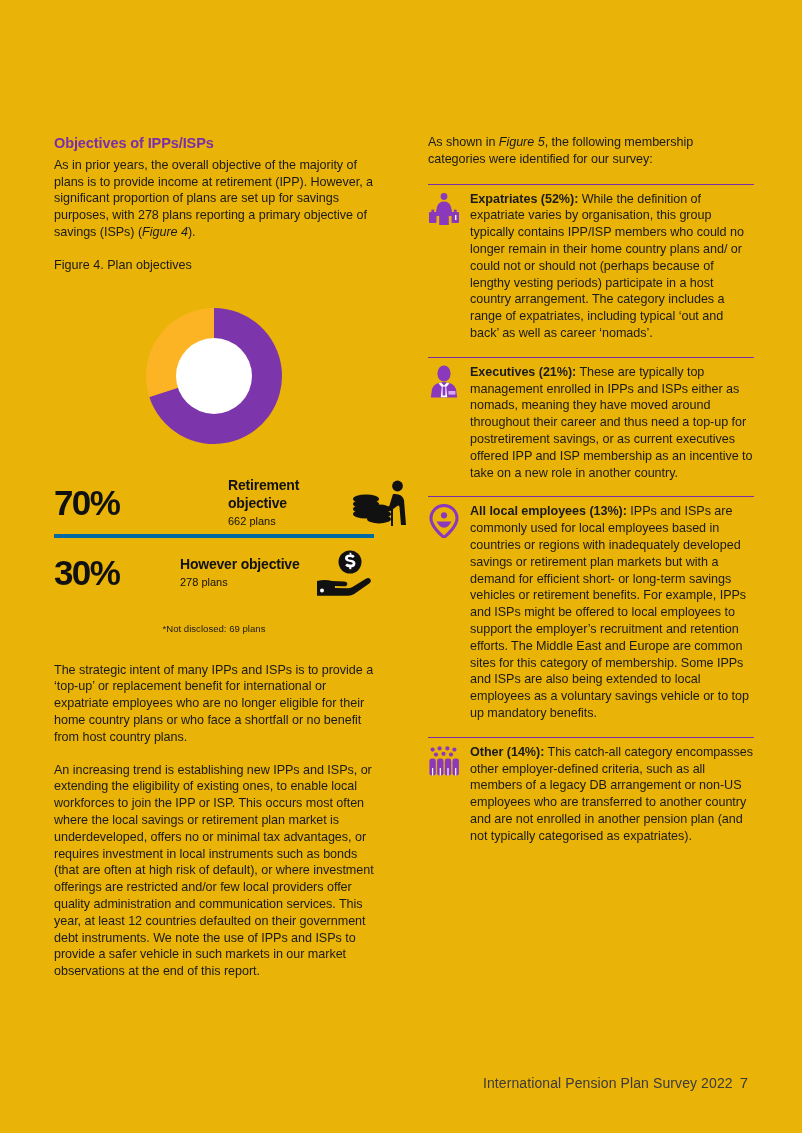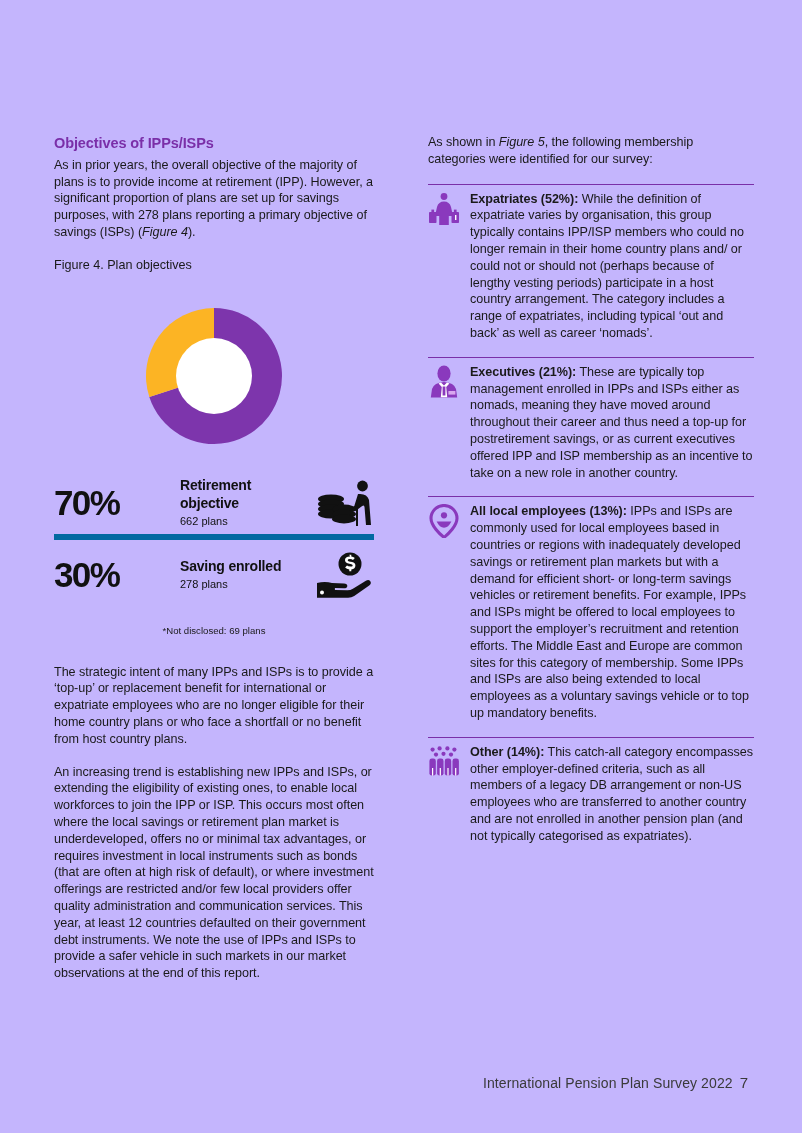--- a/index.html
+++ b/index.html
@@ -10,21 +10,21 @@
   }
   body {
     font-family: "Liberation Sans", sans-serif;
     color: #1a1a1a;
     -webkit-font-smoothing: antialiased;
   }
   .page {
     position: relative;
     width: 802px;
     height: 1133px;
-    background: #c4b5fd;
+    background: #eab308;
     overflow: hidden;
     box-sizing: border-box;
   }
 
   
   .columns {
     position: absolute;
     left: 54px;
     top: 134px;
     width: 700px;
@@ -79,21 +79,21 @@
   .donut { display: block; }
 
   
   .stats { margin-top: 16px; }
   .stat-row {
     display: flex;
     align-items: center;
     height: 62px;
     position: relative;
   }
-  .stat-row.with-rule { border-bottom: 6px solid #0369a1; }
+  .stat-row.with-rule { border-bottom: 4px solid #0369a1; gap: 48px; }
   .stat-pct {
     font-size: 35px;
     font-weight: bold;
     letter-spacing: -1.6px;
     width: 126px;
     flex: 0 0 126px;
     color: #111111;
     line-height: 1;
   }
   .stat-text { flex: 1 1 auto; }
@@ -209,21 +209,21 @@
                 <path d="M 44 15 q 9 -1 11 6 l 2 25 h -5 l -1.5 -18 q -0.3 -2.5 -2.3 -1 l -6 4.5 q -2.5 1.6 -3.5 -1 q -0.8 -2.4 1.6 -3.6 z"></path>
                 <rect x="42" y="27" width="2" height="20"></rect>
               </g>
             </svg>
           </div>
         </div>
 
         <div class="stat-row" style="margin-top:4px;">
           <div class="stat-pct">30%</div>
           <div class="stat-text">
-            <div class="stat-label">Saving enrolled</div>
+            <div class="stat-label">However objective</div>
             <div class="stat-sub">278 plans</div>
           </div>
           <div class="stat-icon">
             <svg width="60" height="48" viewBox="0 0 60 48">
               <g fill="#111111">
                 <circle cx="36" cy="13" r="11.5"></circle>
                 <path d="M 36 5.5 q -5 0 -5 3.6 q 0 2.6 3.4 3.4 l 3 0.7 q 1.3 0.3 1.3 1.2 q 0 1.2 -2.3 1.2 q -2.2 0 -3.4 -1.1 l -1.9 2.1 q 1.6 1.6 4.2 1.8 l 0 1.8 h 2 l 0 -1.8 q 4.1 -0.4 4.1 -3.9 q 0 -2.6 -3.3 -3.4 l -3 -0.7 q -1.4 -0.3 -1.4 -1.2 q 0 -1.1 2.2 -1.1 q 1.9 0 3.1 1 l 1.8 -2.1 q -1.5 -1.3 -3.5 -1.5 l 0 -1.7 h -2 z" fill="#ffffff"></path>
                 <path d="M 3 32 q 8 -2 15 0 l 12 0.4 q 3.4 0.2 3.3 2.6 q -0.1 2.3 -3.4 2.3 l -9 -0.2 l 0 2 l 12.5 0.2 q 3 0 5.5 -1.6 l 13 -8 q 2.8 -1.7 4.4 0.6 q 1.5 2.2 -1.1 4.1 l -15 10.6 q -2.6 1.8 -6 1.8 l -31.2 0 z"></path>
                 <circle cx="8" cy="41.5" r="2" fill="#ffffff"></circle>
               </g>

